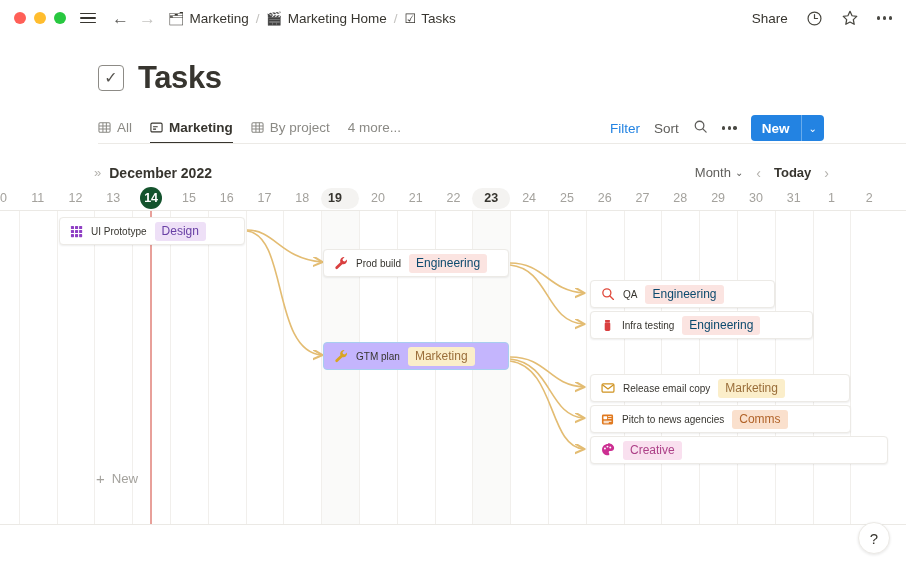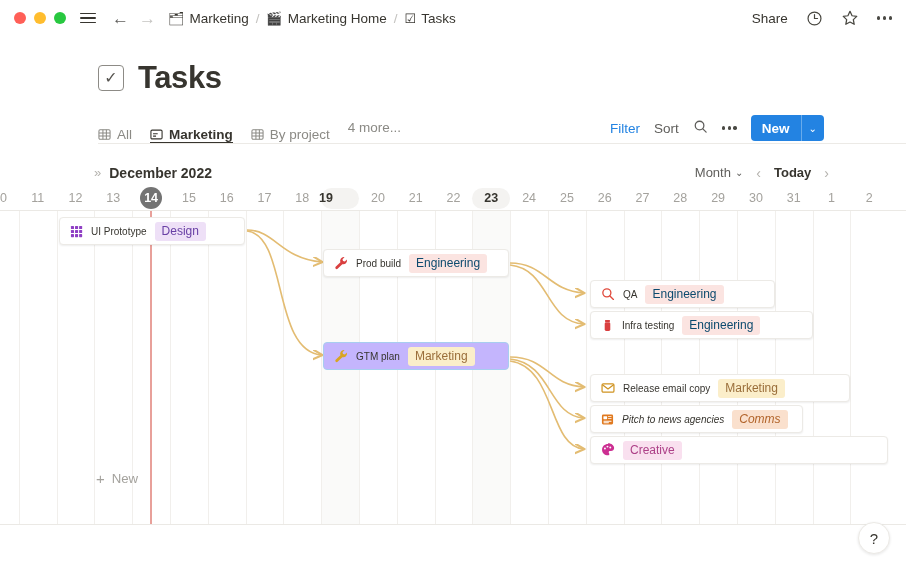--- a/index.html
+++ b/index.html
@@ -59,21 +59,21 @@
   .tabsrow {
     margin-top: 19px; margin-left: 0px;
     display: flex; align-items: flex-end;
     padding-right: 82px;
     position: relative;
   }
   .tabs { display: flex; align-items: flex-end; gap: 18px; }
   .tab {
     display: flex; align-items: center; gap: 6px;
     font-size: 13.5px; color: #8b8a85; cursor: pointer;
-    border-bottom: 2px solid transparent;
+    padding-bottom: 7px; border-bottom: 2px solid transparent;
     white-space: nowrap;
   }
   .tab .tabicon { font-size: 12.5px; display: inline-flex; color: #8b8a85; }
   .tab.active { color: #37352f; font-weight: bold; border-bottom-color: #37352f; }
   .tab.active .tabicon { color: #37352f; }
   .tab.plain { color: #8b8a85; padding-bottom: 7px; }
 
   .tabs-right { margin-left: auto; display: flex; align-items: center; gap: 14px; padding-bottom: 3px; }
   .ctrl { font-size: 13.5px; color: #5f5e5b; cursor: pointer; }
   .ctrl.blue { color: #2383e2; }
@@ -109,21 +109,21 @@
     display: flex; align-items: center; justify-content: center;
     font-size: 12.5px; color: #a4a29d;
   }
   .daycell.weekendlbl { color: #37352f; font-weight: bold; }
   .weekendpill {
     position: absolute; top: 2px; height: 21px; border-radius: 11px;
     background: #f4f3f1;
   }
   .todaypill {
     position: absolute; top: 1px; width: 22px; height: 22px; border-radius: 50%;
-    background: #737373; color: #fff; font-size: 12.5px; font-weight: bold;
+    background: #14532d; color: #fff; font-size: 12.5px; font-weight: bold;
     display: flex; align-items: center; justify-content: center;
   }
   .ruler-line { position: absolute; left: 0; top: 210px; width: 906px; height: 1px; background: #ebe9e5; }
 
   
   .grid {
     position: absolute; left: 0; top: 211px; width: 906px; height: 313px;
     background: #fff; overflow: hidden;
   }
   .gridband { position: absolute; top: 0; height: 313px; background: #fafaf9; }
@@ -311,21 +311,21 @@
     <div class="weekendpill" style="left: 472.4px; width: 37.8px;"></div>
     <div class="daycell" style="left: -19px; width: 37.8px;">10</div>
     <div class="daycell" style="left: 18.8px; width: 37.8px;">11</div>
     <div class="daycell" style="left: 56.6px; width: 37.8px;">12</div>
     <div class="daycell" style="left: 94.4px; width: 37.8px;">13</div>
     <div class="todaypill" style="left: 140.1px;">14</div>
     <div class="daycell" style="left: 170px; width: 37.8px;">15</div>
     <div class="daycell" style="left: 207.8px; width: 37.8px;">16</div>
     <div class="daycell" style="left: 245.6px; width: 37.8px;">17</div>
     <div class="daycell" style="left: 283.4px; width: 37.8px;">18</div>
-    <div class="daycell weekendlbl" style="left: 307px; width: 37.8px;">19</div>
+    <div class="daycell weekendlbl" style="left: 316px; width: 37.8px;">19</div>
     <div class="daycell" style="left: 359px; width: 37.8px;">20</div>
     <div class="daycell" style="left: 396.8px; width: 37.8px;">21</div>
     <div class="daycell" style="left: 434.6px; width: 37.8px;">22</div>
     <div class="daycell weekendlbl" style="left: 472.4px; width: 37.8px;">23</div>
     <div class="daycell" style="left: 510.2px; width: 37.8px;">24</div>
     <div class="daycell" style="left: 548px; width: 37.8px;">25</div>
     <div class="daycell" style="left: 585.8px; width: 37.8px;">26</div>
     <div class="daycell" style="left: 623.6px; width: 37.8px;">27</div>
     <div class="daycell" style="left: 661.4px; width: 37.8px;">28</div>
     <div class="daycell" style="left: 699.2px; width: 37.8px;">29</div>
@@ -447,21 +447,21 @@
     <div class="card" style="left: 590px; top: 374px; width: 260px;">
       <span class="ic">
         <svg width="14" height="14" viewBox="0 0 16 16" fill="none" stroke="#cf9321" stroke-width="1.4">
           <rect x="1.2" y="3.3" width="13.6" height="9.4" rx="1.4"></rect>
           <path d="M1.6 4.2L8 9.1l6.4-4.9" stroke-linejoin="round"></path>
         </svg>
       </span>
       <span class="nm">Release email copy</span>
       <span class="tag marketing">Marketing</span>
     </div>
-    <div class="card" style="left: 590px; top: 405px; width: 213px; font-style: italic;">
+    <div class="card" style="left: 590px; top: 405px; width: 261px;">
       <span class="ic">
         <svg width="13" height="13" viewBox="0 0 14 14">
           <rect x="1" y="1.7" width="12" height="10.6" rx="1.4" fill="#e0791f"></rect>
           <rect x="2.6" y="3.4" width="4" height="3.4" rx=".5" fill="#fff"></rect>
           <rect x="7.5" y="3.4" width="3.9" height="1" rx=".4" fill="#fff"></rect>
           <rect x="7.5" y="5.3" width="3.9" height="1" rx=".4" fill="#fff"></rect>
           <rect x="2.6" y="8.3" width="8.8" height="1" rx=".4" fill="#fff"></rect>
           <rect x="2.6" y="10" width="6" height="1" rx=".4" fill="#fff"></rect>
         </svg>
       </span>

